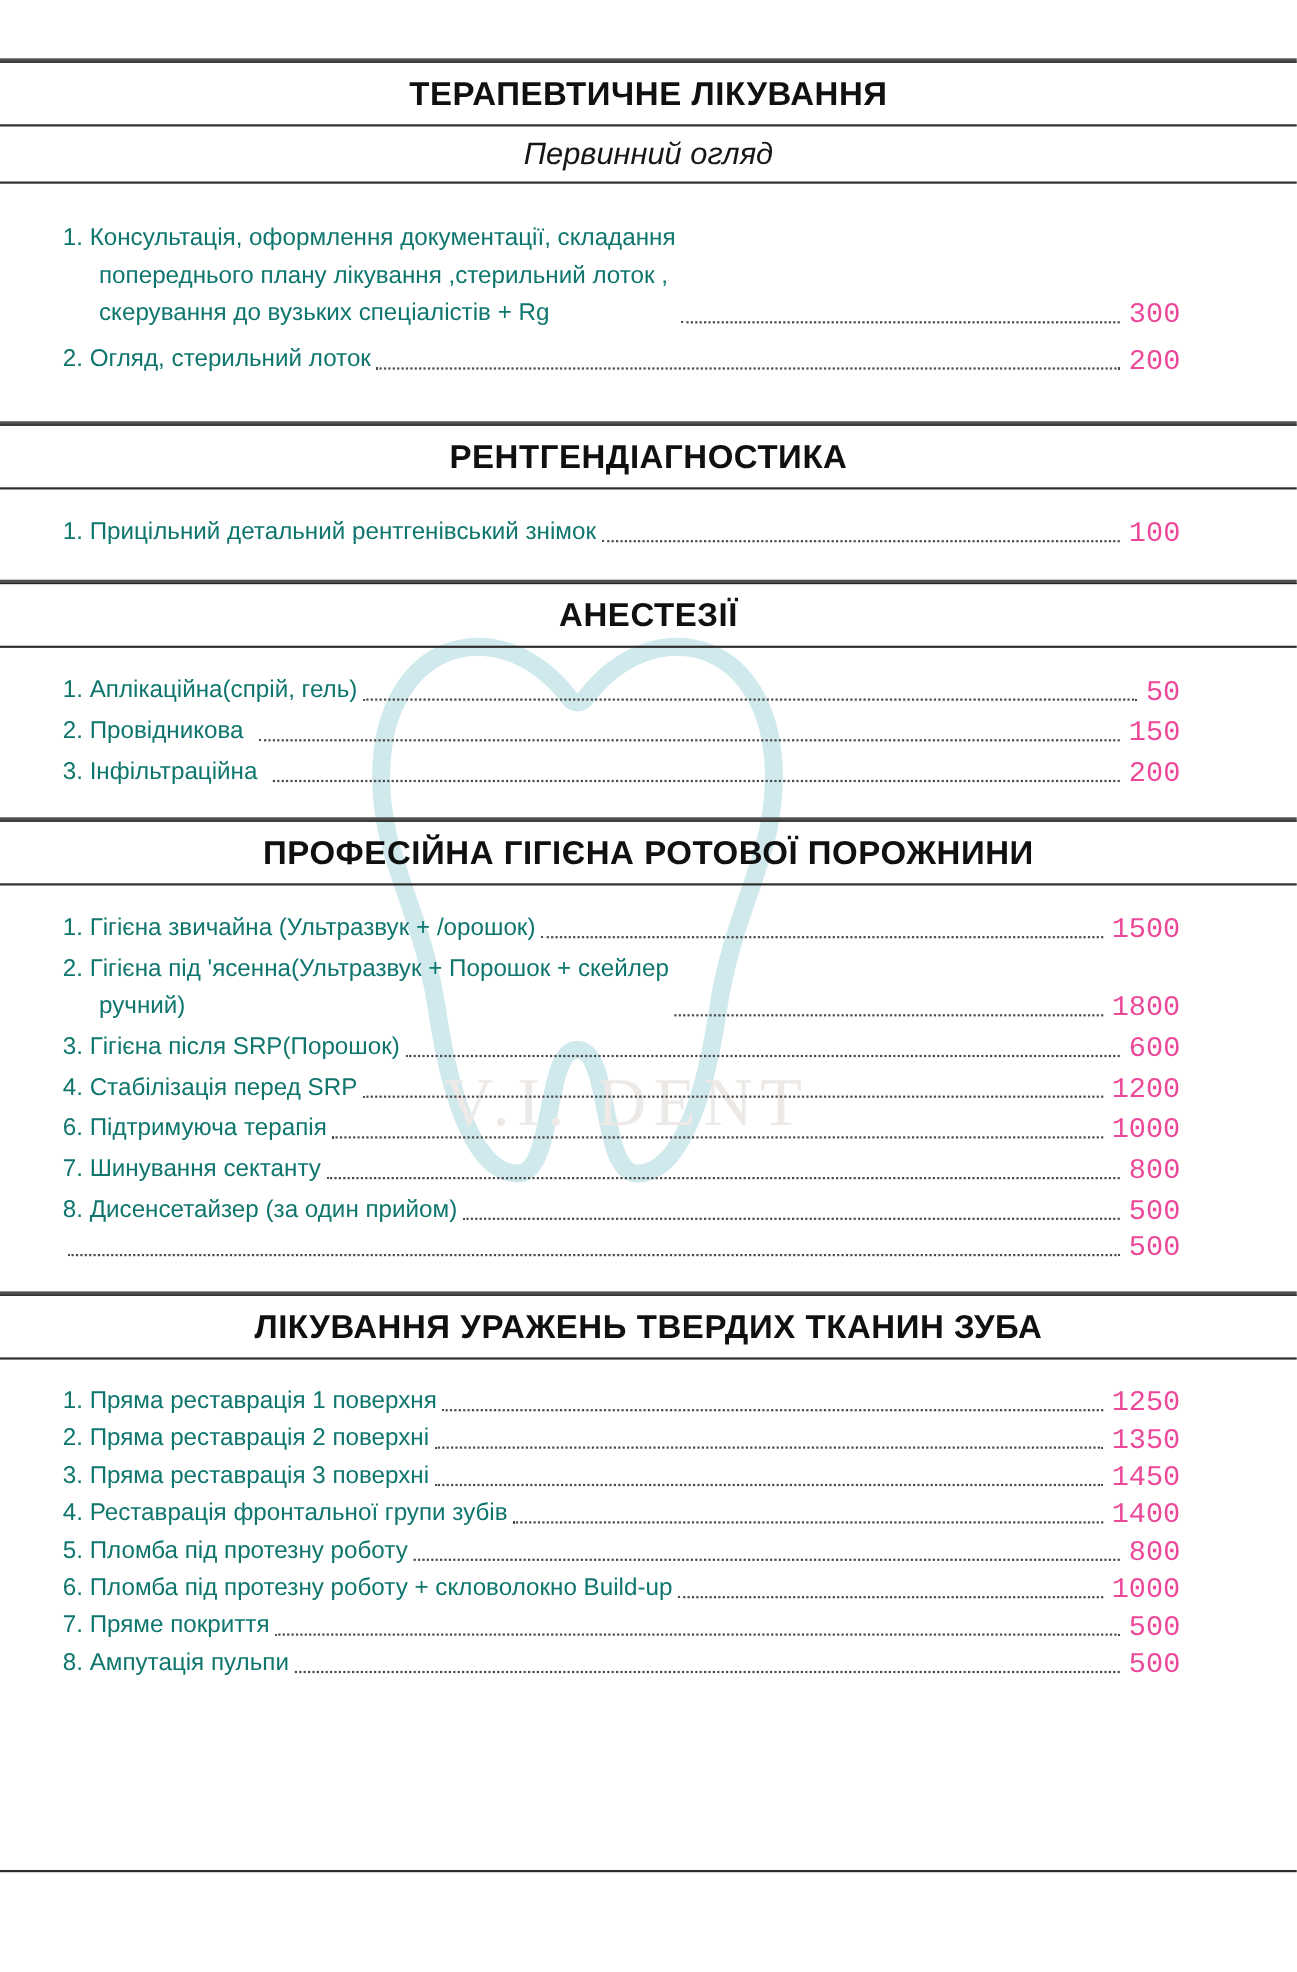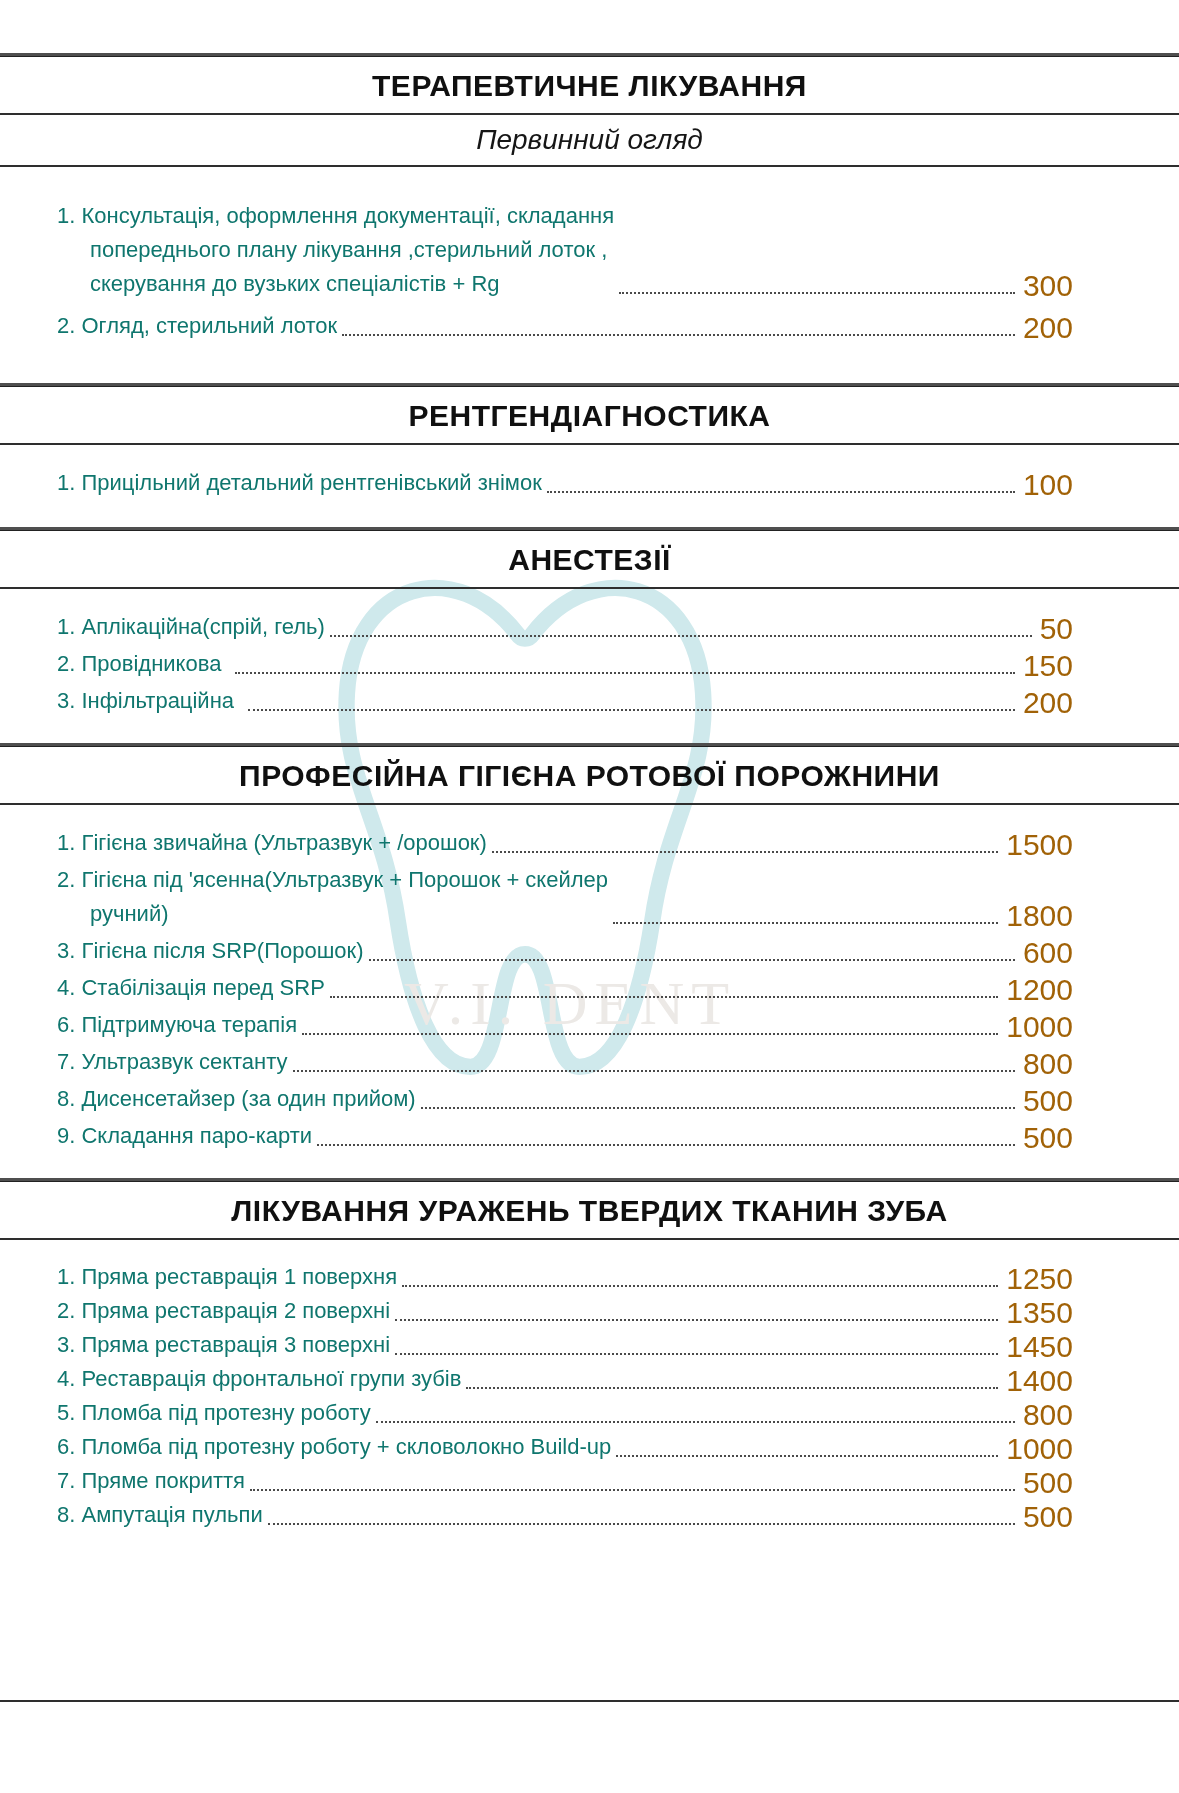--- a/index.html
+++ b/index.html
@@ -71,23 +71,24 @@
     color: #0f766e;
   }
   .dots {
     flex: 1 1 auto;
     min-width: 24px;
     border-bottom: 2px dotted #4a4a4a;
     margin: 0 8px 7px 5px;
   }
   .price {
     flex: 0 0 auto;
-    font-size: 30px;
+    font-size: 26px;
     line-height: 30px;
-    color: #a16207;
+    color: #ec4899;
+    font-family: Liberation Mono, monospace;
   }
   
   .sec-0 .items { padding-top: 24px; padding-bottom: 32px; }
   .sec-0 .item { margin: 8px 0; }
   .sec-1 .items { padding-top: 18px; padding-bottom: 24px; }
   .sec-2 .items { padding-top: 18px; padding-bottom: 22px; }
   .sec-3 .items { padding-top: 18px; padding-bottom: 22px; }
   .sec-4 .item { margin: 0 0; }
   .bottom-rule {
     position: absolute;
@@ -215,33 +216,32 @@
   </div>
 
 
   <div class="item">
     <span class="item-label"><span class="num">6.</span> <span class="txt">Підтримуюча терапія</span></span>
     <span class="dots"></span>
     <span class="price">1000</span>
   </div>
 
   <div class="item">
-    <span class="item-label"><span class="num">7.</span> <span class="txt">Ультразвук сектанту</span></span>
+    <span class="item-label"><span class="num">7.</span> <span class="txt">Шинування сектанту</span></span>
     <span class="dots"></span>
     <span class="price">800</span>
   </div>
 
   <div class="item">
     <span class="item-label"><span class="num">8.</span> <span class="txt">Дисенсетайзер (за один прийом)</span></span>
     <span class="dots"></span>
     <span class="price">500</span>
   </div>
 
   <div class="item">
-    <span class="item-label"><span class="num">9.</span> <span class="txt">Складання паро-карти</span></span>
     <span class="dots"></span>
     <span class="price">500</span>
   </div>
 </div>
   </section>
 
   <section class="section sec-4">
     <div class="rule thick"></div>
     <h2 class="section-title">ЛІКУВАННЯ УРАЖЕНЬ ТВЕРДИХ ТКАНИН ЗУБА</h2>
     <div class="rule thin"></div>

